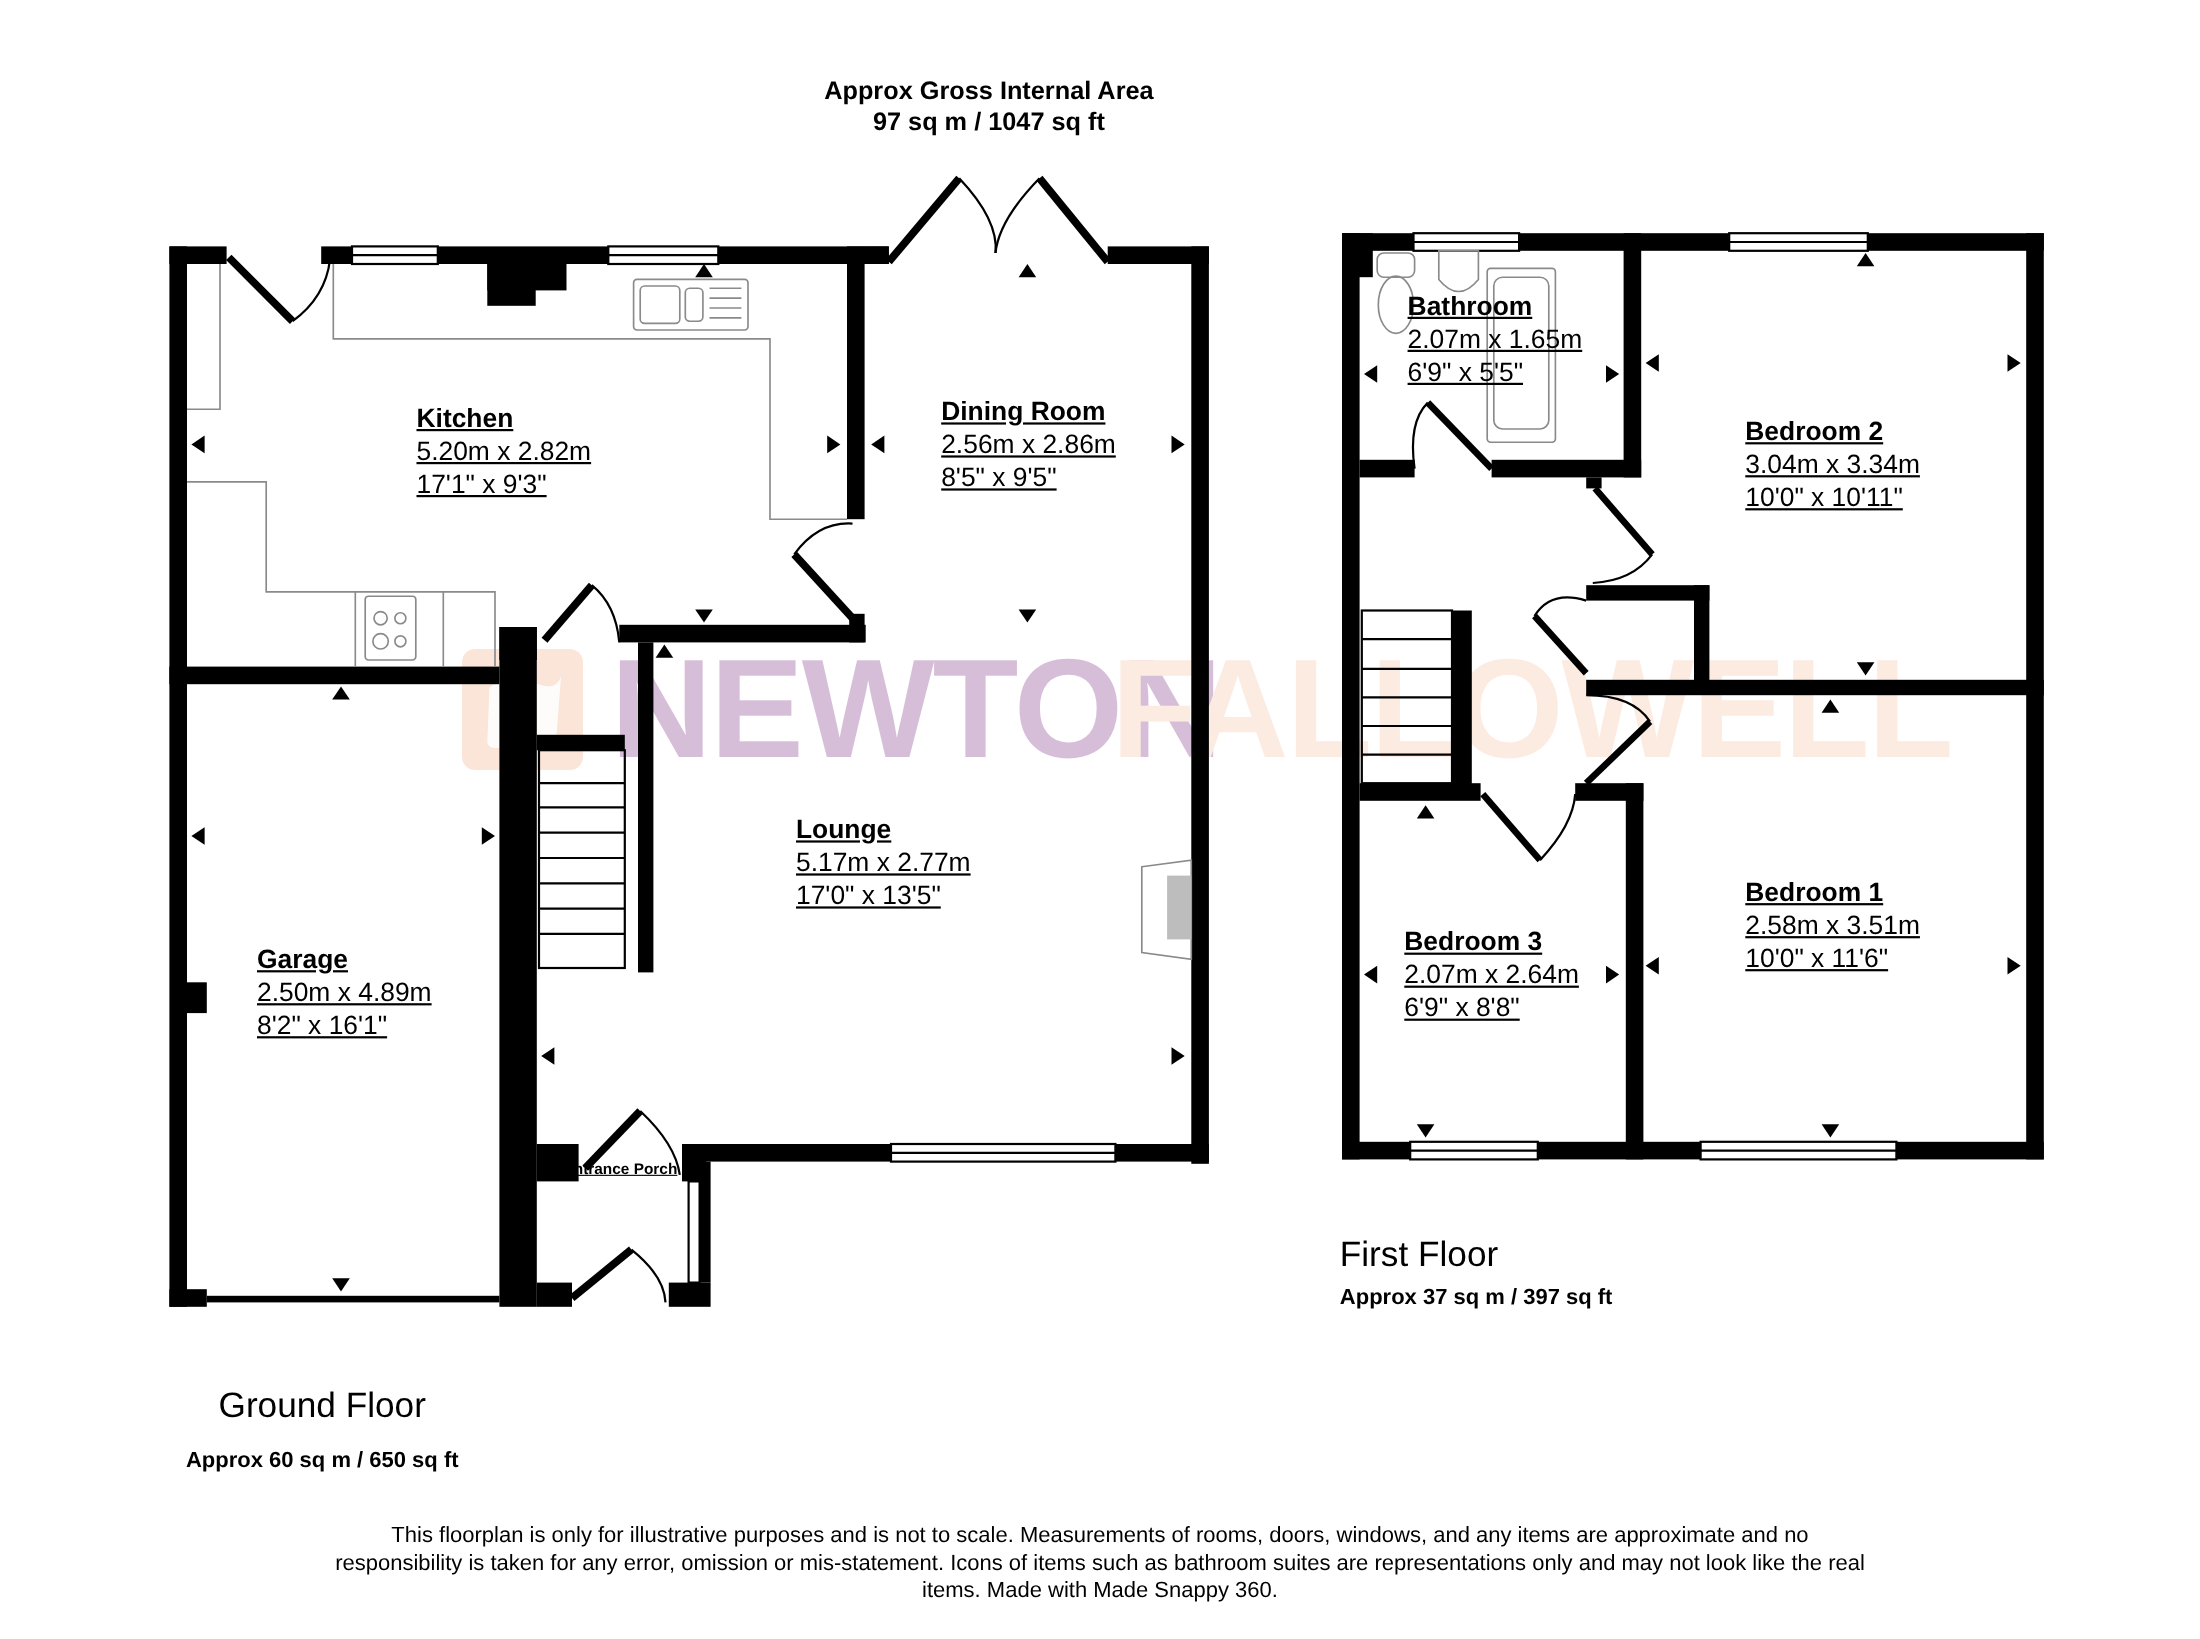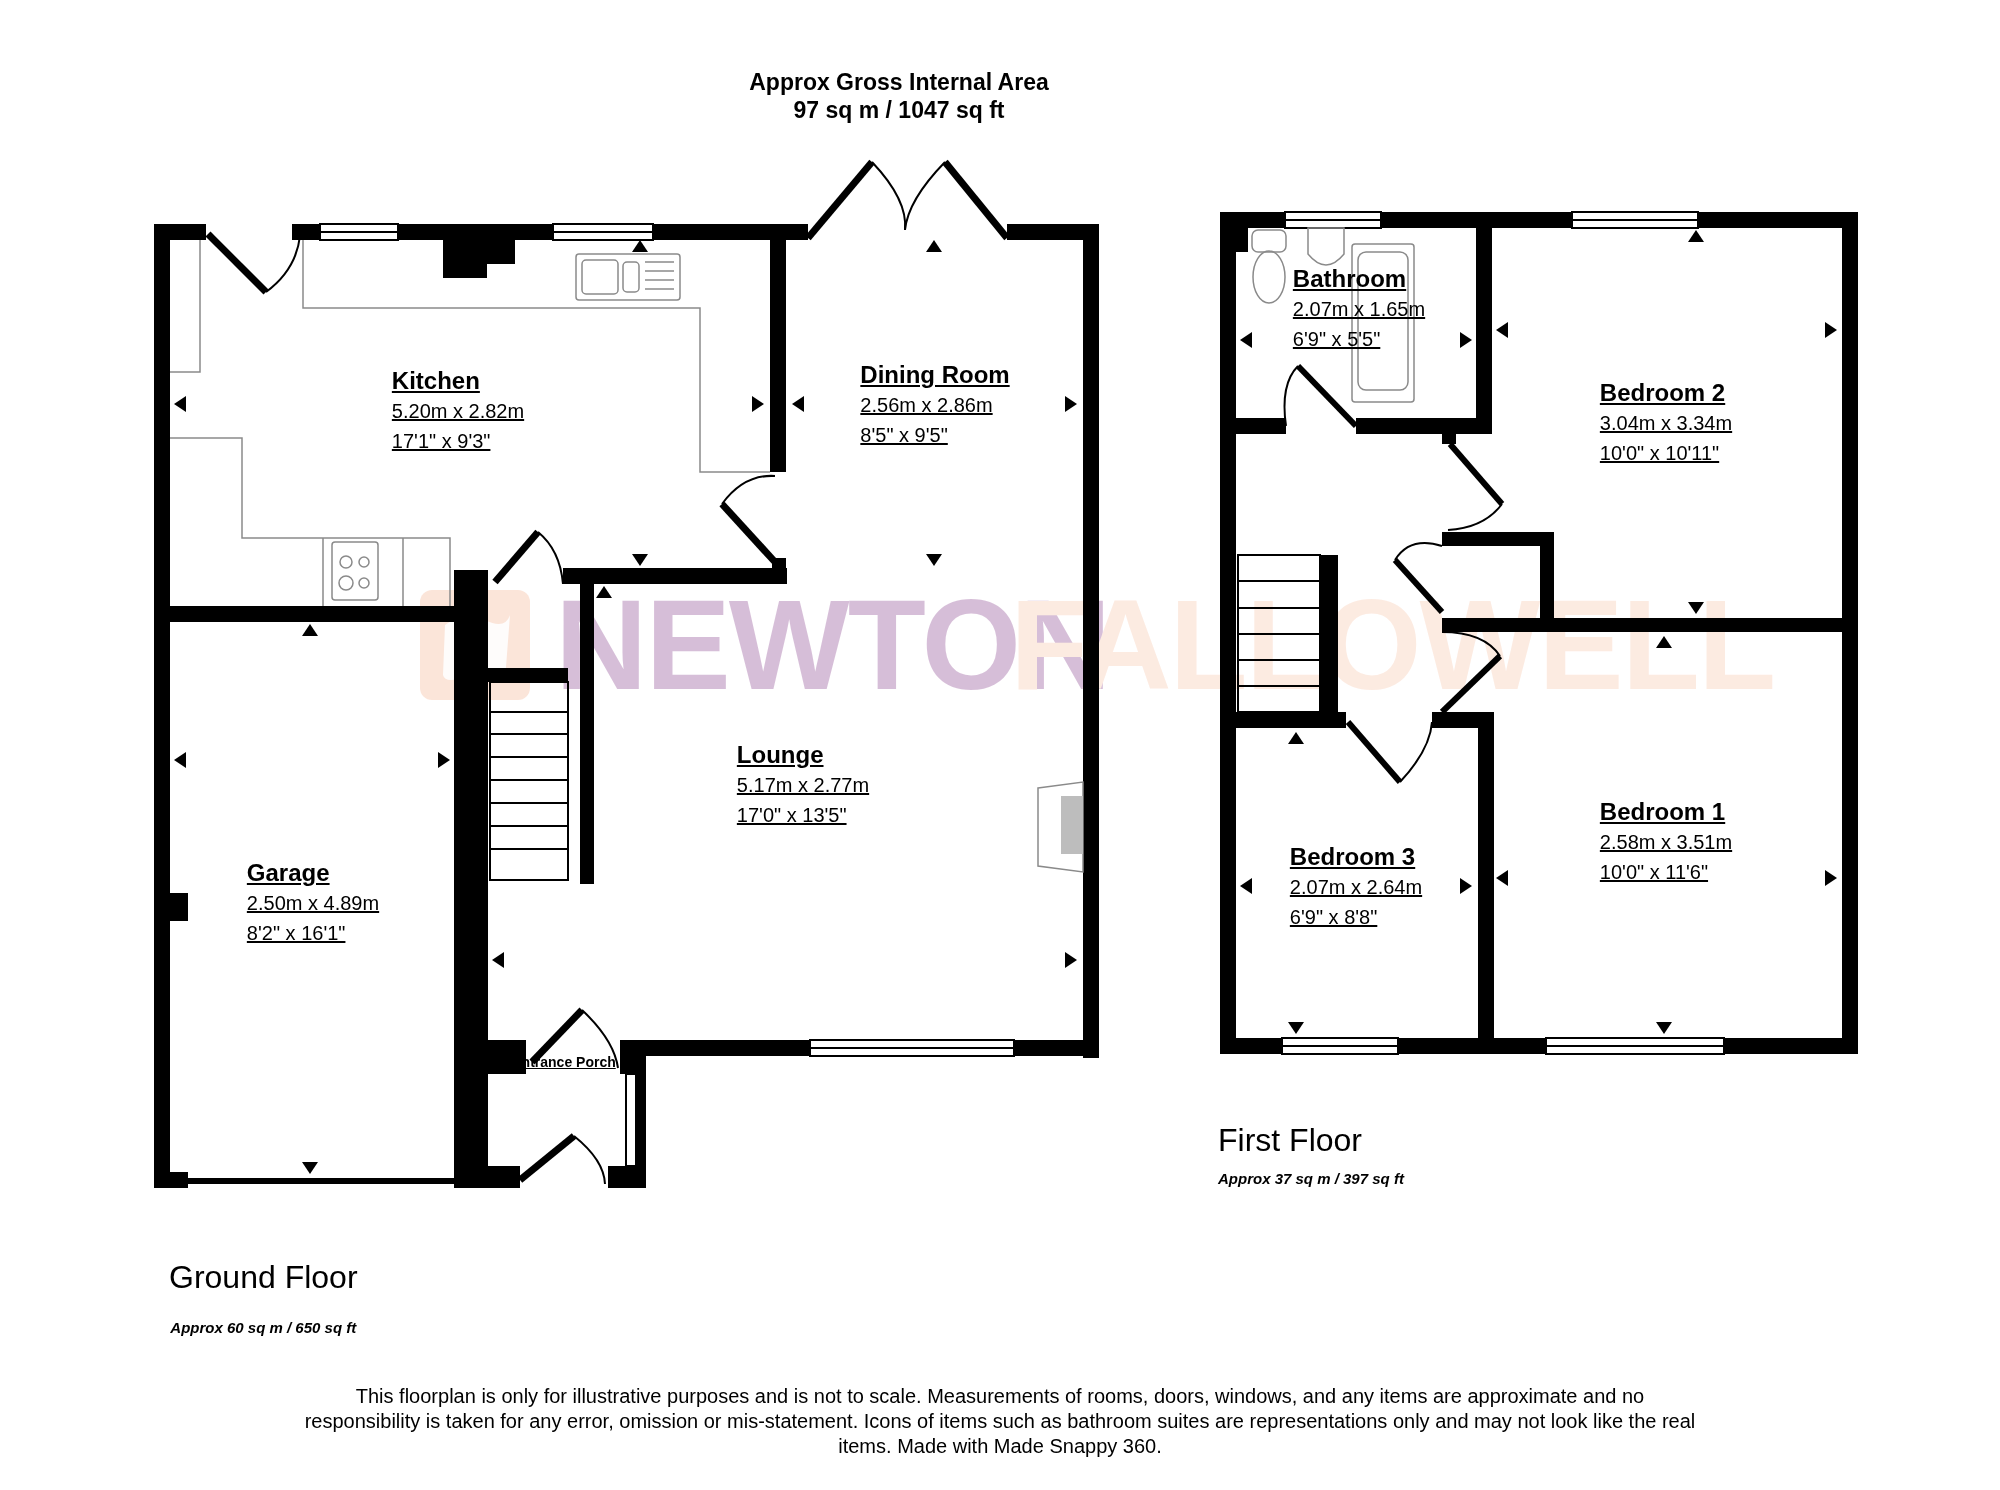--- a/index.html
+++ b/index.html
@@ -1,25 +1,25 @@
 <!DOCTYPE html>
 <html><head>
 <meta charset="utf-8">
 <style>
   html, body { margin: 0; padding: 0; background: #ffffff; }
   body { width: 2000px; height: 1490px; position: relative; overflow: hidden; font-family: "Liberation Sans", sans-serif; color: #000; }
   .abs { position: absolute; }
   .title-block { left: 0; width: 1798px; top: 68px; text-align: center; font-weight: bold; font-size: 23px; line-height: 28px; }
   .floor-title { font-size: 32px; line-height: 38px; }
-  .floor-area { font-weight: bold; font-size: 15px; line-height: 28px; font-style: italic; }
+  .floor-area { font-weight: bold; font-size: 20px; line-height: 28px; }
   .disclaimer { left: 300px; width: 1400px; top: 1384px; text-align: center; font-size: 20px; line-height: 25px; }
   svg#plan { position: absolute; left: 0; top: 0; }
   .room-label { position: absolute; text-align: left; transform: translateX(-50%); white-space: nowrap; text-decoration: underline; }
   .room-name { font-weight: bold; font-size: 24px; line-height: 30px; }
-  .room-dim { font-size: 20px; line-height: 30px; }
+  .room-dim { font-size: 24px; line-height: 30px; }
   .porch-name { font-weight: bold; font-size: 14px; }
   .watermark { position: absolute; left: 415px; top: 580px; width: 1170px; height: 130px; opacity: 0.28; pointer-events: none; }
   .wm-text { position: absolute; top: 0; font-size: 128px; font-weight: bold; letter-spacing: -2px; line-height: 130px; }
 </style>
 </head>
 <body>
 
 <div class="abs title-block">
   <div>Approx Gross Internal Area</div>
   <div>97 sq m / 1047 sq ft</div>

